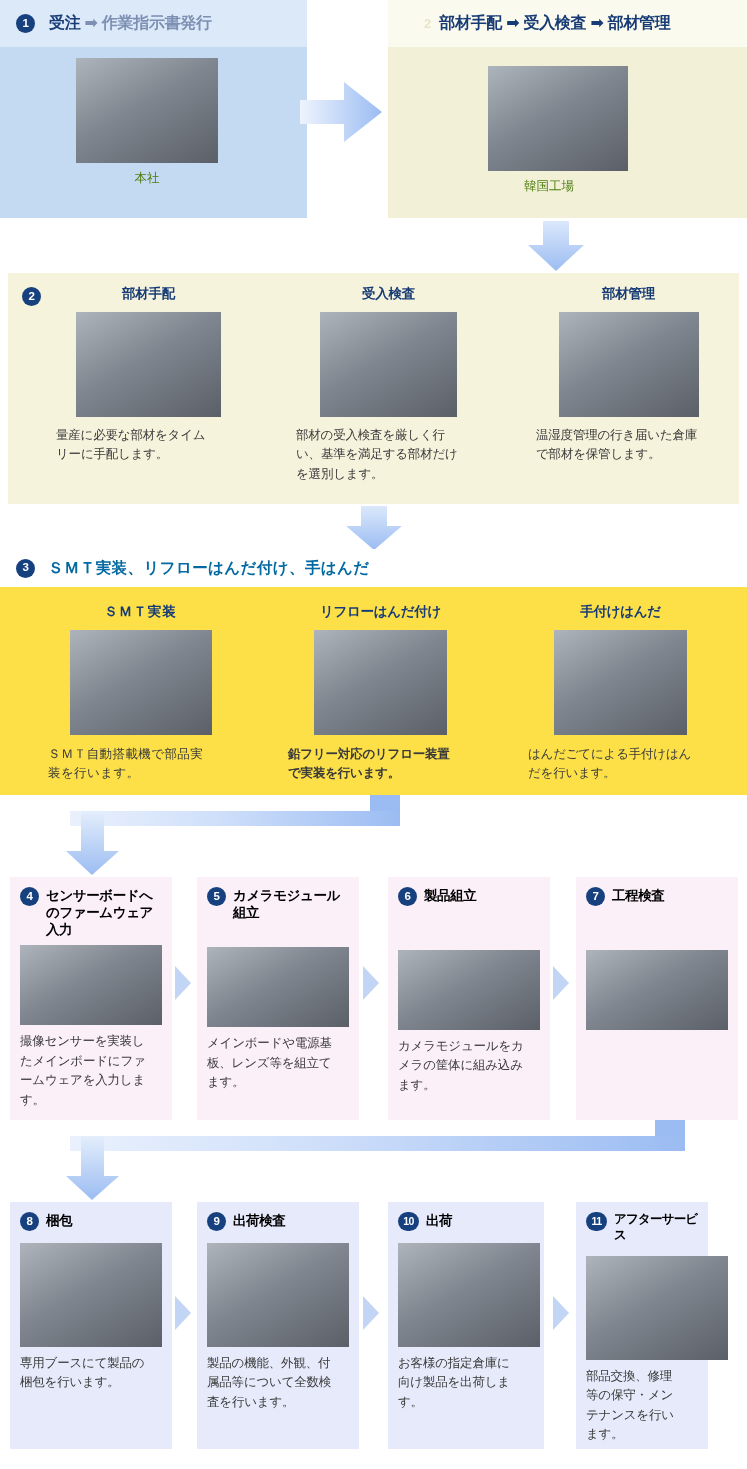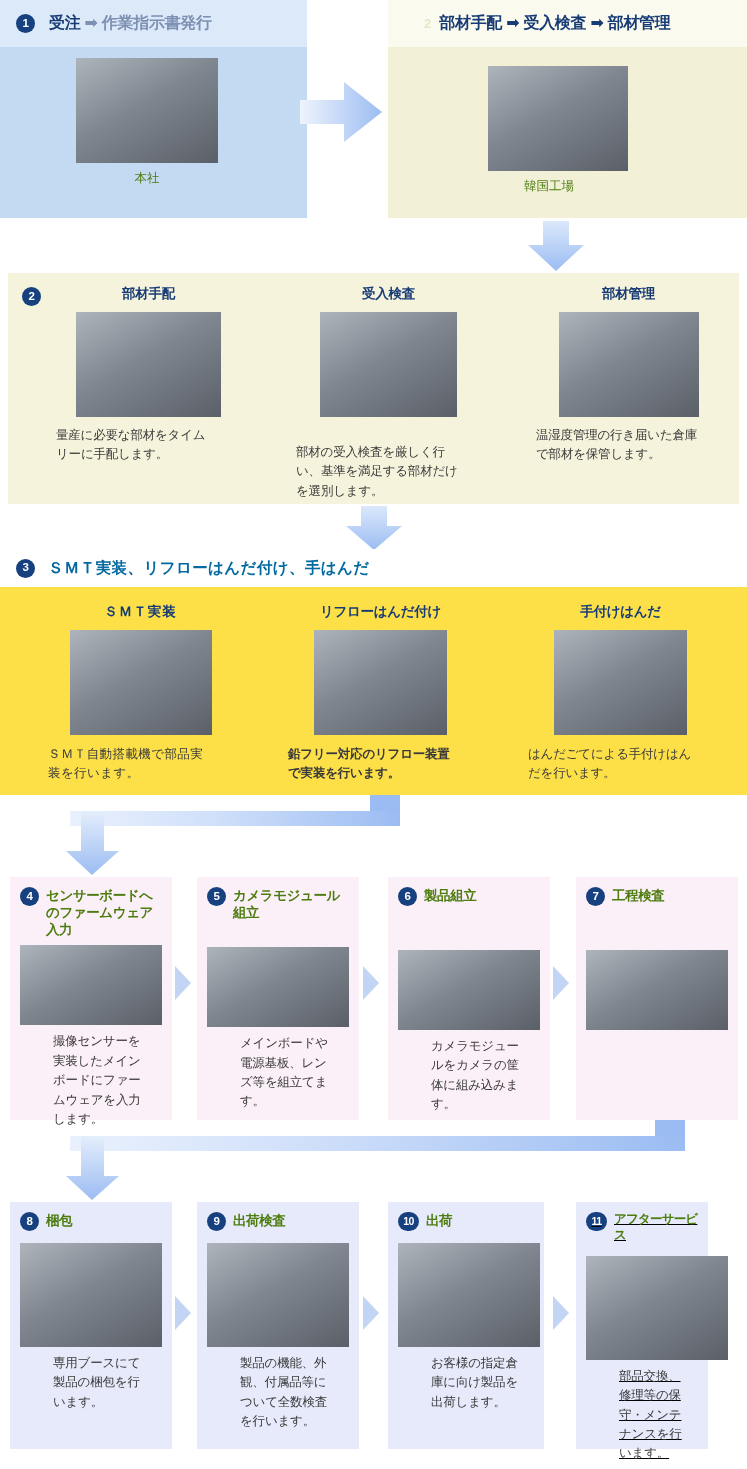--- a/index.html
+++ b/index.html
@@ -109,25 +109,25 @@
   .card {
     position: absolute;
     background: #fbeff8;
   }
   .card.blue { background: #e7eafb; }
   .card-head {
     display: flex; align-items: flex-start; gap: 7px;
     padding: 10px 8px 0 10px;
   }
   .card-title {
-    font-size: 13.5px; font-weight: bold; color: #4d7c0f;
+    font-size: 13.5px; font-weight: bold; color: #000000;
     line-height: 1.27; letter-spacing: -0.4px;
   }
   .card-photo-wrap { padding: 7px 10px 0 10px; }
-  .card-desc { padding: 7px 24px 10px 10px; margin-left: 33px; }
+  .card-desc { padding: 7px 24px 10px 10px; }
 
   
   .arrow-right-big {
     position: absolute; left: 300px; top: 80px; width: 82px; height: 64px;
   }
   .arrow-down {
     position: absolute;
   }
   .tri-right {
     position: absolute;
@@ -202,21 +202,21 @@
 
     <div class="col3" style="left:48px;">
       <div class="col-title">部材手配</div>
       <div class="photo" style="width:145px;height:105px;margin:0 auto;"></div>
       <div class="body-text" style="margin-top:9px;width:150px;">量産に必要な部材をタイムリーに手配します。</div>
     </div>
 
     <div class="col3" style="left:288px;">
       <div class="col-title">受入検査</div>
       <div class="photo" style="width:137px;height:105px;margin:0 auto;"></div>
-      <div class="body-text" style="margin-top:26px;width:165px;">部材の受入検査を厳しく行い、基準を満足する部材だけを選別します。</div>
+      <div class="body-text" style="margin-top:9px;width:165px;">部材の受入検査を厳しく行い、基準を満足する部材だけを選別します。</div>
     </div>
 
     <div class="col3" style="left:528px;">
       <div class="col-title">部材管理</div>
       <div class="photo" style="width:140px;height:105px;margin:0 auto;"></div>
       <div class="body-text" style="margin-top:9px;width:165px;">温湿度管理の行き届いた倉庫で部材を保管します。</div>
     </div>
   </div>
 
   <div class="arrow-down" style="left:346px; top:506px;">
@@ -374,21 +374,21 @@
       <span class="card-title">出荷</span>
     </div>
     <div class="card-photo-wrap" style="padding-top:12px;">
       <div class="photo" style="width:142px;height:104px;"></div>
     </div>
     <div class="card-desc body-text">お客様の指定倉庫に向け製品を出荷します。</div>
   </div>
 
   <div class="tri-right" style="left:553px; top:1296px;"></div>
 
-  <div class="card blue" style="left:576px; top:1202px; width:132px; height:247px;text-decoration:underline;">
+  <div class="card blue" style="left:576px; top:1202px; width:132px; height:247px;">
     <div class="card-head">
       <span class="badge wide">11</span>
       <span class="card-title" style="font-size:12.5px;letter-spacing:-0.8px;">アフターサービス</span>
     </div>
     <div class="card-photo-wrap" style="padding-top:12px;">
       <div class="photo" style="width:142px;height:104px;"></div>
     </div>
     <div class="card-desc body-text">部品交換、修理等の保守・メンテナンスを行います。</div>
   </div>
 

